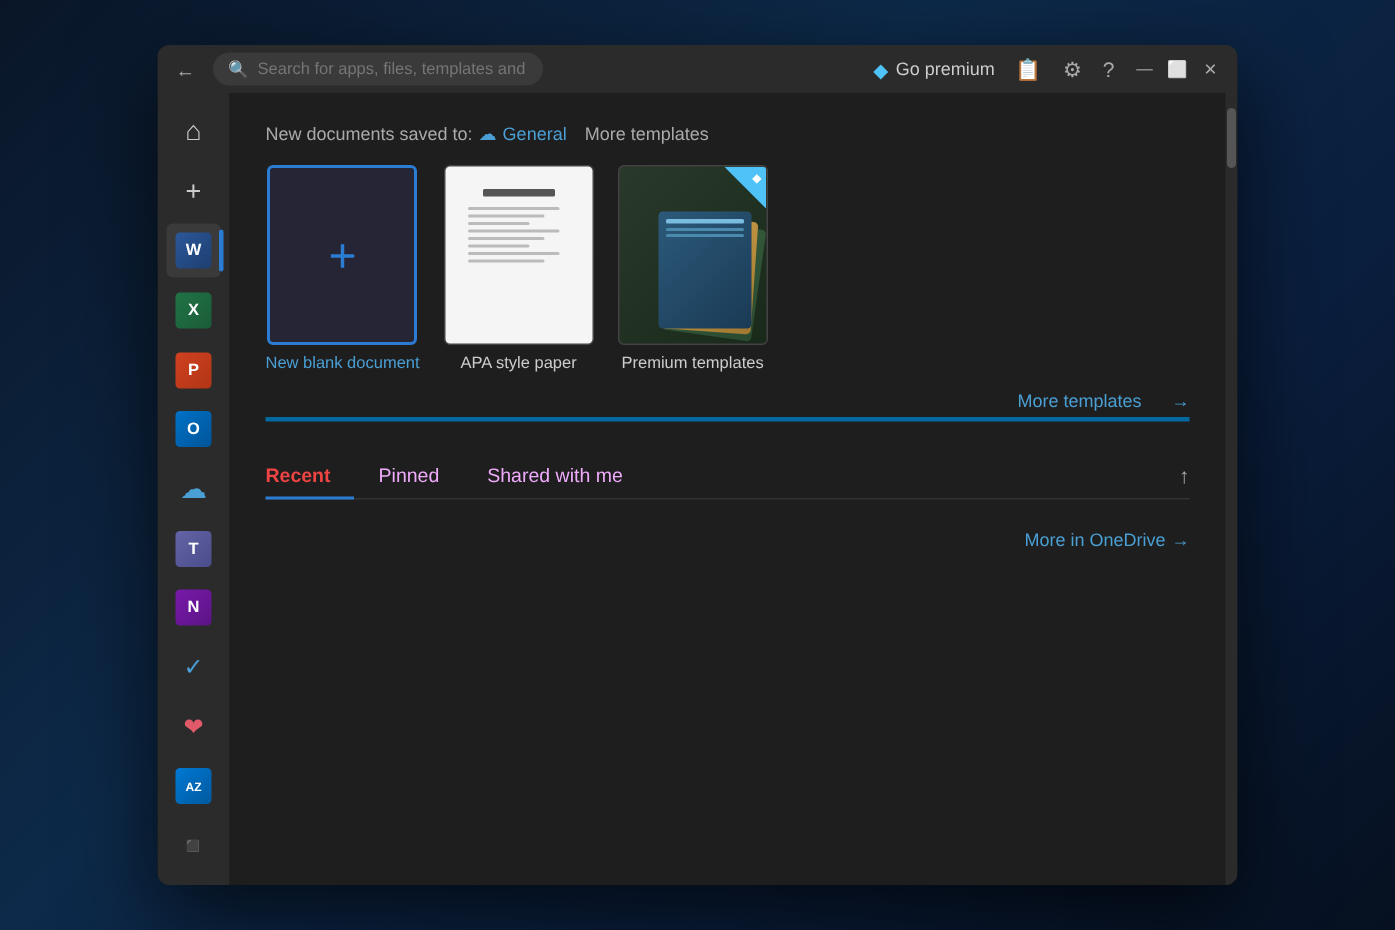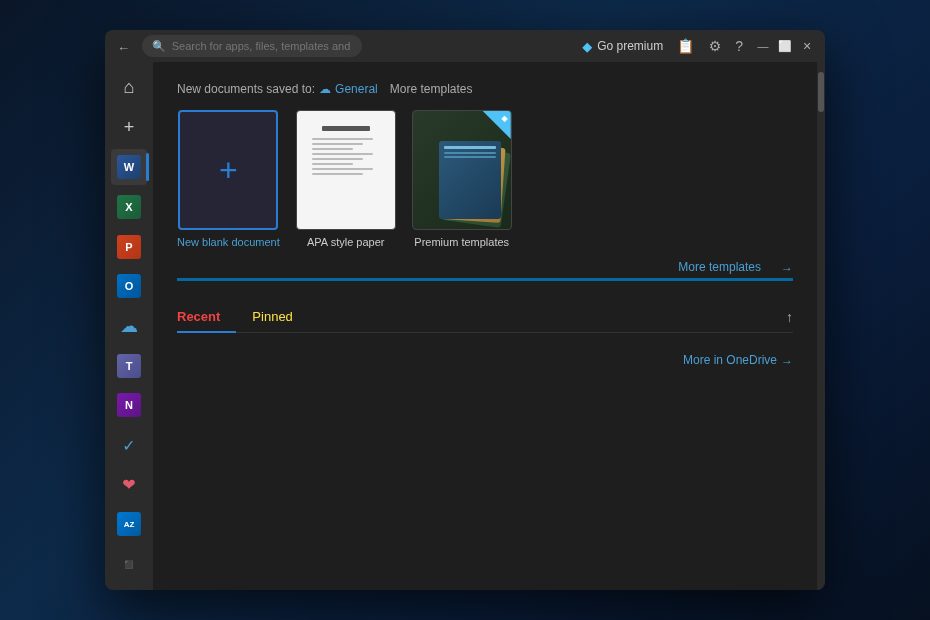--- a/index.html
+++ b/index.html
@@ -293,21 +293,21 @@
     .tabs-row {
       display: flex;
       align-items: center;
       gap: 0;
       margin-bottom: 16px;
       border-bottom: 1px solid #333;
     }
     .tab {
       padding: 8px 16px;
       font-size: 13px;
-      color: #fde047;
+      color: #f0abfc;
       cursor: pointer;
       position: relative;
       background: none;
       border: none;
       outline: none;
     }
     .tab:first-child { padding-left: 0; }
     .tab.active {
       color: #ef4444;
       font-weight: 600;
@@ -472,20 +472,21 @@
       </div>
 
       <div class="more-templates-link">
         <span>More templates</span>
         <span>→</span>
       </div>
 
       <div class="tabs-row">
         <button class="tab active">Recent</button>
         <button class="tab">Pinned</button>
+        <button class="tab">Shared with me</button>
         <span class="tabs-right">↑</span>
       </div>
 
       <div class="more-onedrive">
         <span>More in OneDrive</span>
         <span>→</span>
       </div>
 
     </div>
 

